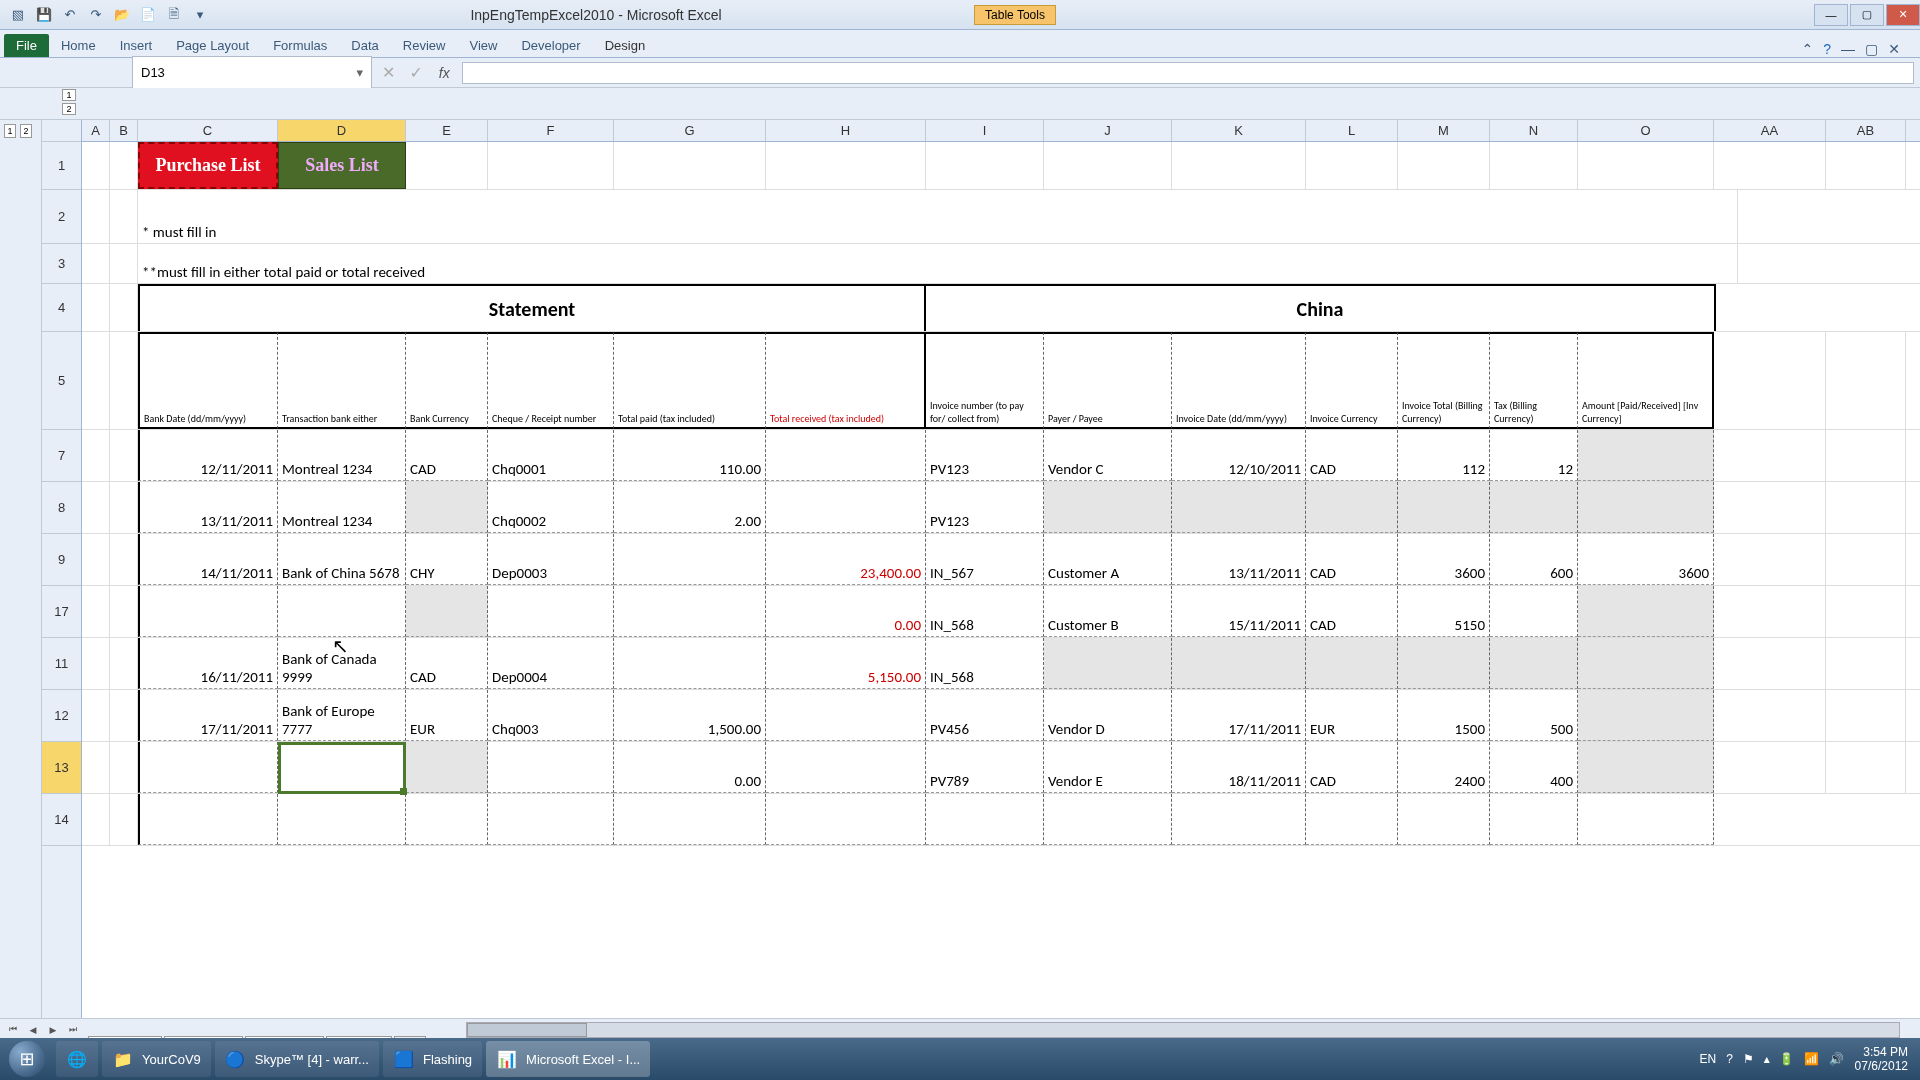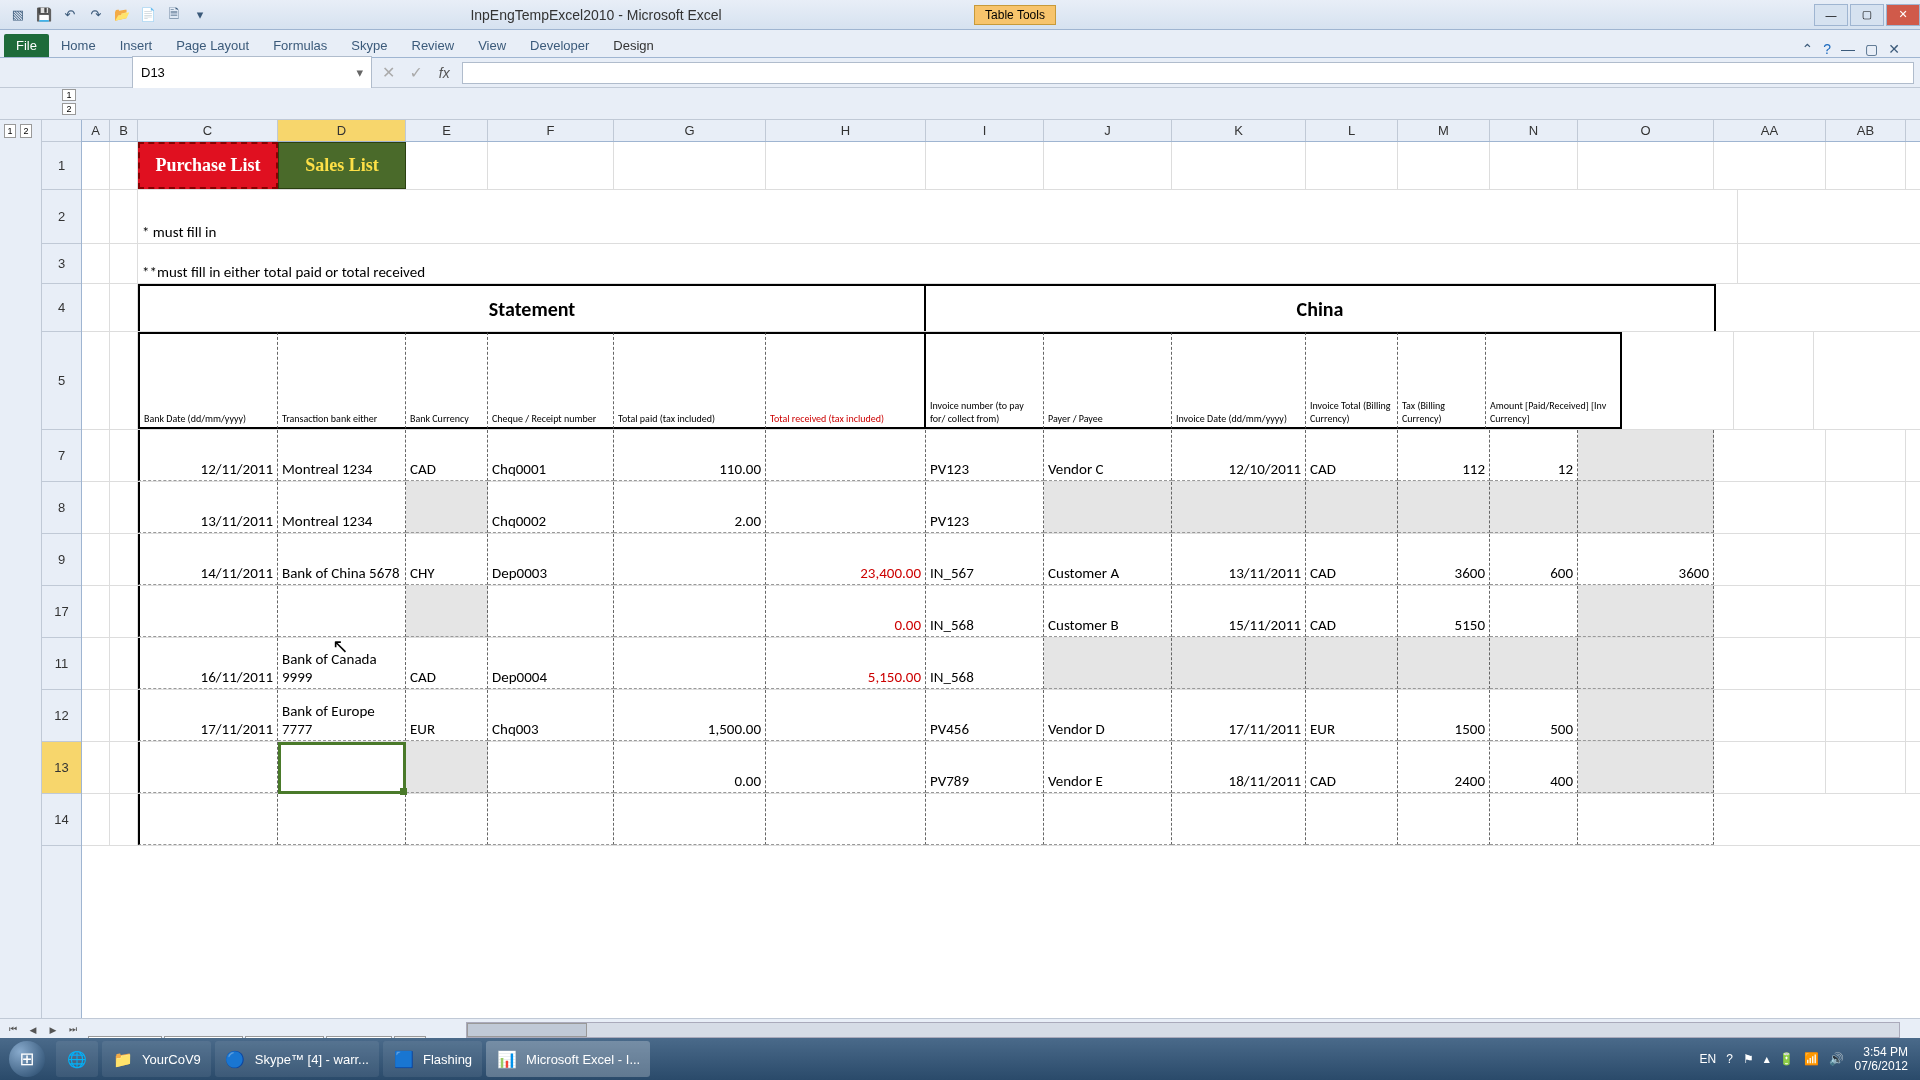--- a/index.html
+++ b/index.html
@@ -47,21 +47,21 @@
 .colhdr { border-right: 1px solid #c0c9d6; text-align: center; font-size: 13px; color: #333; line-height: 22px; }
 .colhdr.sel { background: #f7d66c; }
 
 .cells { position: relative; }
 .row { display: flex; border-bottom: 1px solid #ddd; }
 .cell { border-right: 1px solid #ddd; padding: 2px 4px; font-size: 15px; font-family: Calibri, sans-serif; overflow: hidden; display: flex; align-items: flex-end; }
 .cell.right { justify-content: flex-end; }
 
 
 .btn-purchase { background: #e01020; color: #fff; font-weight: bold; font-family: "Times New Roman", serif; font-size: 18px; display: flex; align-items: center; justify-content: center; border: 2px dashed #800; }
-.btn-sales { background: #4a6a2a; color: #fde047; font-weight: bold; font-family: "Times New Roman", serif; font-size: 18px; display: flex; align-items: center; justify-content: center; border: 1px solid #2a4010; }
+.btn-sales { background: #4a6a2a; color: #f0abfc; font-weight: bold; font-family: "Times New Roman", serif; font-size: 18px; display: flex; align-items: center; justify-content: center; border: 1px solid #2a4010; }
 .thick-border-top { border-top: 2px solid #000; }
 .thick-border-left { border-left: 2px solid #000; }
 .thick-border-right { border-right: 2px solid #000; }
 .thick-border-bottom { border-bottom: 2px solid #000; }
 .dash-right { border-right: 1px dashed #666; }
 .dash-bottom { border-bottom: 1px dashed #999; }
 .grey-bg { background: #e5e5e5; }
 .red-text { color: #c00; }
 .hdr-text { font-family: Calibri; font-size: 10px; align-items: flex-end; }
 .section-hdr { font-weight: bold; font-size: 20px; font-family: Calibri; justify-content: center; align-items: center; }
@@ -130,21 +130,21 @@
     <div class="winbtn close">✕</div>
   </div>
 </div>
 
 <div class="ribbon-tabs">
   <div class="rtab file">File</div>
   <div class="rtab">Home</div>
   <div class="rtab">Insert</div>
   <div class="rtab">Page Layout</div>
   <div class="rtab">Formulas</div>
-  <div class="rtab">Skype</div>
+  <div class="rtab">Data</div>
   <div class="rtab">Review</div>
   <div class="rtab">View</div>
   <div class="rtab">Developer</div>
   <div class="rtab design">Design</div>
   <div class="ribbon-right">
     <span class="rr-ico">⌃</span>
     <span class="rr-ico" style="color:#1e6bbf">?</span>
     <span class="rr-ico">—</span>
     <span class="rr-ico">▢</span>
     <span class="rr-ico">✕</span>
@@ -258,20 +258,21 @@
         <div class="cell cB"></div>
         <div class="cell cC hdr-text thick-border-left thick-border-top thick-border-bottom dash-right">Bank Date (dd/mm/yyyy)</div>
         <div class="cell cD hdr-text thick-border-top thick-border-bottom dash-right">Transaction bank either</div>
         <div class="cell cE hdr-text thick-border-top thick-border-bottom dash-right">Bank Currency</div>
         <div class="cell cF hdr-text thick-border-top thick-border-bottom dash-right">Cheque / Receipt number</div>
         <div class="cell cG hdr-text thick-border-top thick-border-bottom dash-right">Total paid (tax included)</div>
         <div class="cell cH hdr-text red-text thick-border-top thick-border-bottom thick-border-right">Total received (tax included)</div>
         <div class="cell cI hdr-text thick-border-top thick-border-bottom dash-right">Invoice number (to pay for/ collect from)</div>
         <div class="cell cJ hdr-text thick-border-top thick-border-bottom dash-right">Payer / Payee</div>
         <div class="cell cK hdr-text thick-border-top thick-border-bottom dash-right">Invoice Date (dd/mm/yyyy)</div>
+        <div class="cell cL hdr-text thick-border-top thick-border-bottom dash-right">Invoice Currency</div>
         <div class="cell cM hdr-text thick-border-top thick-border-bottom dash-right">Invoice Total (Billing Currency)</div>
         <div class="cell cN hdr-text thick-border-top thick-border-bottom dash-right">Tax (Billing Currency)</div>
         <div class="cell cO hdr-text thick-border-top thick-border-bottom thick-border-right">Amount [Paid/Received] [Inv Currency]</div>
         <div class="cell cAA"></div>
         <div class="cell cAB"></div>
       </div>
 
       <div id="data-rows">
           <div class="row" style="height: 52px;">
             <div class="cell cA"></div>

